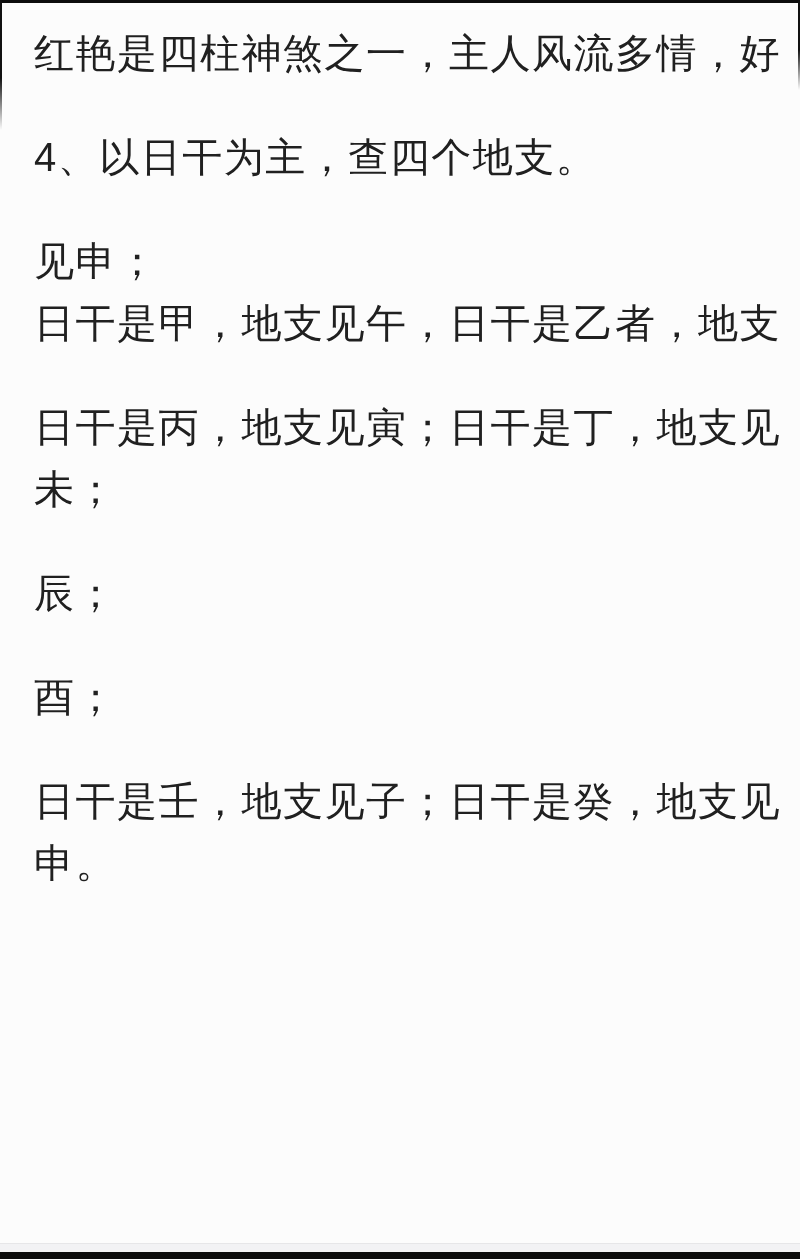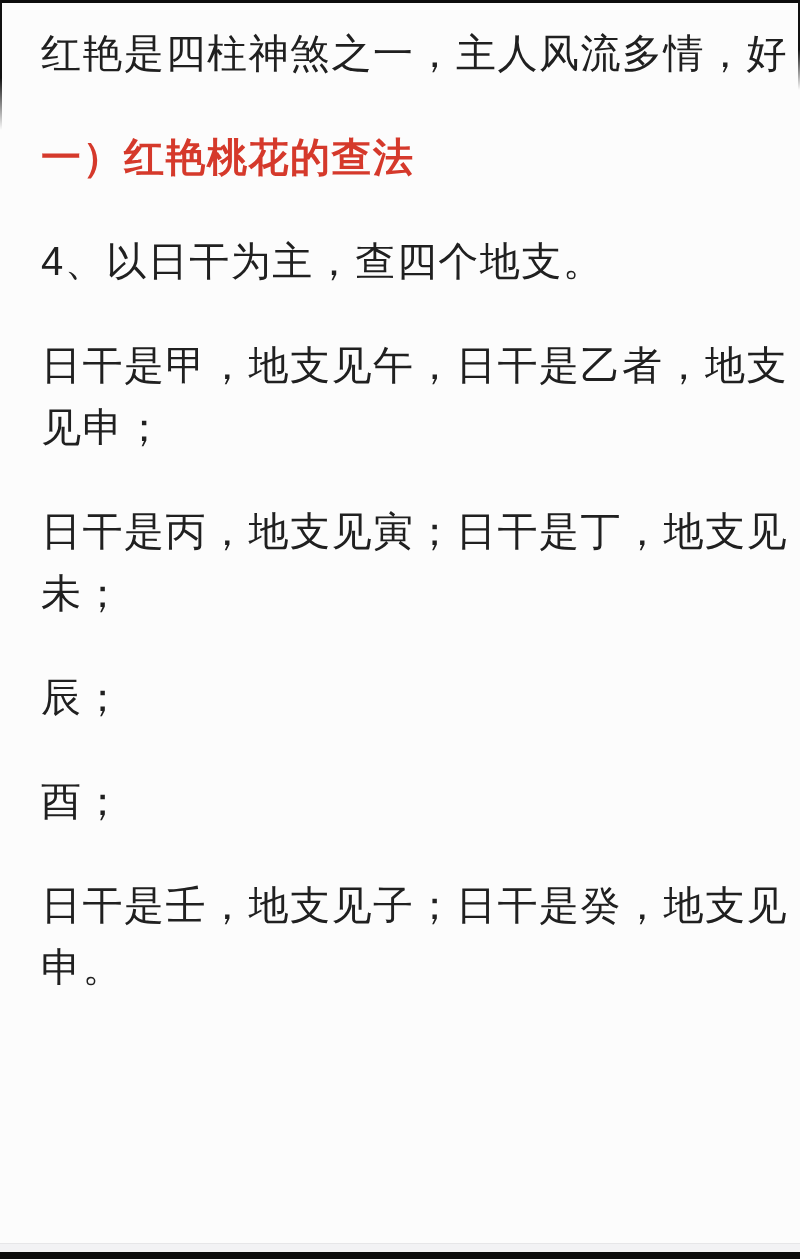--- a/index.html
+++ b/index.html
@@ -35,21 +35,21 @@
     width: 2px; height: 90px;
     background: linear-gradient(#111 55%, rgba(17,17,17,0));
   }
   .content {
     position: absolute;
     top: 0; left: 0; right: 0;
     padding: 22px 24px 0 26px;
     box-sizing: border-box;
   }
   .para {
-    margin: 0 0 42px 15px;
+    margin: 0 0 42px 8px;
     font-size: 40px;
     line-height: 62px;
     letter-spacing: 1.5px;
     color: var(--text-color, #202020);
     font-weight: 400;
   }
   .para .line {
     white-space: nowrap;
   }
   .section-heading {
@@ -79,31 +79,28 @@
   <div class="edge-top"></div>
   <div class="edge-left"></div>
   <div class="edge-right"></div>
 
   <div class="content">
 
     <div class="para">
       <div class="line">红艳是四柱神煞之一，主人风流多情，好</div>
     </div>
 
-    <div class="para section-heading">
-      <div class="line">一）红艳桃花的查法</div>
-    </div>
 
     <div class="para">
       <div class="line">4、以日干为主，查四个地支。</div>
     </div>
 
     <div class="para">
+      <div class="line">见申；</div>
       <div class="line">日干是甲，地支见午，日干是乙者，地支</div>
-      <div class="line">见申；</div>
     </div>
 
     <div class="para">
       <div class="line">日干是丙，地支见寅；日干是丁，地支见</div>
       <div class="line">未；</div>
     </div>
 
     <div class="para">
       <div class="line">辰；</div>
     </div>

